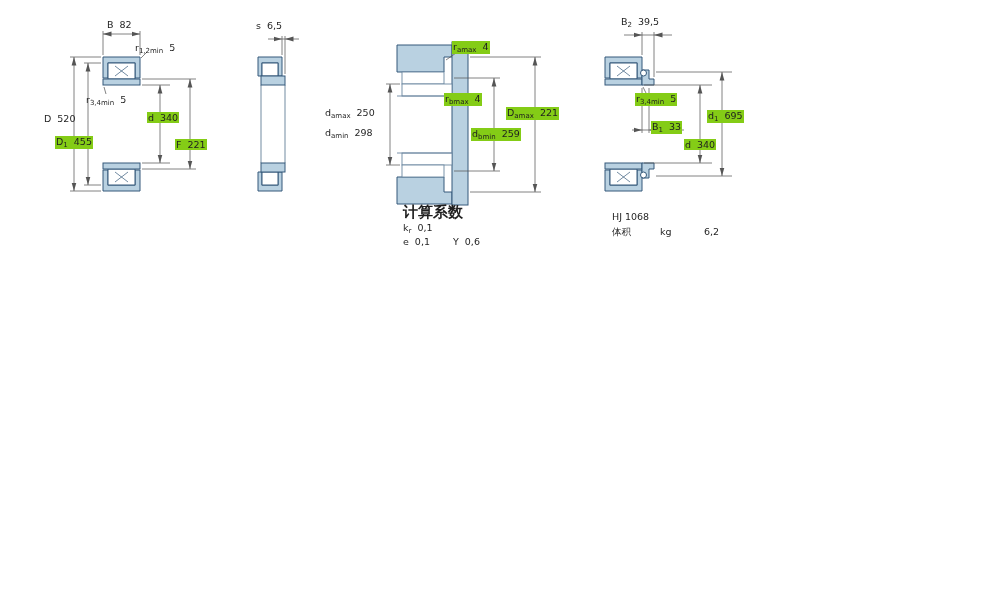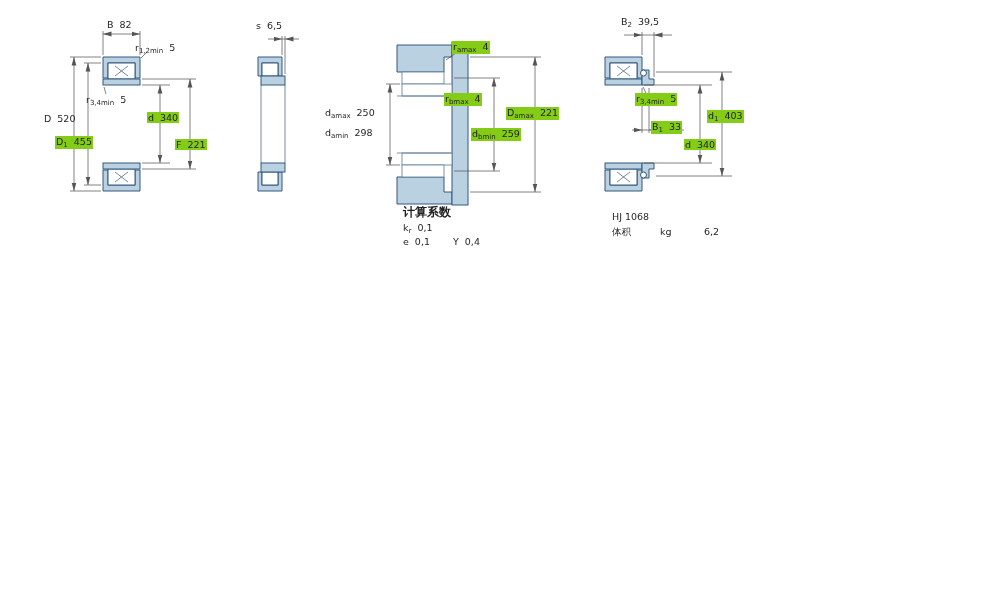--- a/index.html
+++ b/index.html
@@ -10,21 +10,21 @@
   .part{fill:#ffffff;stroke:#35597a;stroke-width:1;}
   .thin{stroke:#35597a;stroke-width:0.7;}
   .ghost rect{fill:#ffffff;stroke:#6b87a0;stroke-width:0.9;}
   .ghost line{stroke:#6b87a0;stroke-width:0.9;}
   .dim{stroke:#5a5a5a;stroke-width:0.75;fill:none;}
   .lbl{position:absolute;font-size:9.5px;line-height:11px;color:#1f1f1f;white-space:nowrap;}
   .lbl sub{font-size:7px;vertical-align:-2px;line-height:7px;}
   .lbl sub:empty{display:none;}
   .lbl .val{margin-left:6px;}
   .bg{background:#84cc16;padding:0 1px;}
-  .bold{font-weight:bold;font-size:12px;}
+  .bold{font-weight:bold;font-size:15px;}
 </style>
 </head>
 <body>
 
 <div id="canvas">
 
   <svg id="art" width="1000" height="600" viewBox="0 0 1000 600">
     <defs>
       <marker id="ae" markerWidth="9" markerHeight="6" refX="8.5" refY="3" orient="auto" markerUnits="userSpaceOnUse">
         <path d="M0,0.6 L8.5,3 L0,5.4 Z" fill="#555"></path>
@@ -160,25 +160,25 @@
 
   <div class="lbl bg" style="left:452px;top:41px"><span>r</span><sub>amax</sub><span class="val">4</span></div>
   <div class="lbl bg" style="left:444px;top:93px"><span>r</span><sub>bmax</sub><span class="val">4</span></div>
   <div class="lbl" style="left:325px;top:107px"><span>d</span><sub>amax</sub><span class="val">250</span></div>
   <div class="lbl" style="left:325px;top:127px"><span>d</span><sub>amin</sub><span class="val">298</span></div>
   <div class="lbl bg" style="left:506px;top:107px"><span>D</span><sub>amax</sub><span class="val">221</span></div>
   <div class="lbl bg" style="left:471px;top:128px"><span>d</span><sub>bmin</sub><span class="val">259</span></div>
   <div class="lbl bold" style="left:403px;top:207px"><span>计算系数</span></div>
   <div class="lbl" style="left:403px;top:222px"><span>k</span><sub>r</sub><span class="val">0,1</span></div>
   <div class="lbl" style="left:403px;top:236px"><span>e</span><span class="val">0,1</span></div>
-  <div class="lbl" style="left:453px;top:236px"><span>Y</span><span class="val">0,4</span></div>
+  <div class="lbl" style="left:453px;top:236px"><span>Y</span><span class="val">0,6</span></div>
 
   <div class="lbl" style="left:621px;top:16px"><span>B</span><sub>2</sub><span class="val">39,5</span></div>
   <div class="lbl bg" style="left:635px;top:93px"><span>r</span><sub>3,4min</sub><span class="val">5</span></div>
   <div class="lbl bg" style="left:651px;top:121px"><span>B</span><sub>1</sub><span class="val">33</span></div>
-  <div class="lbl bg" style="left:707px;top:110px"><span>d</span><sub>1</sub><span class="val">403</span></div>
+  <div class="lbl bg" style="left:707px;top:110px"><span>d</span><sub>1</sub><span class="val">695</span></div>
   <div class="lbl bg" style="left:684px;top:139px"><span>d</span><span class="val">340</span></div>
   <div class="lbl" style="left:612px;top:211px"><span>HJ 1068</span></div>
   <div class="lbl" style="left:612px;top:226px"><span>体积</span></div>
   <div class="lbl" style="left:660px;top:226px"><span>kg</span></div>
   <div class="lbl" style="left:704px;top:226px"><span>6,2</span></div>
 
 </div>
 
 </body></html>

